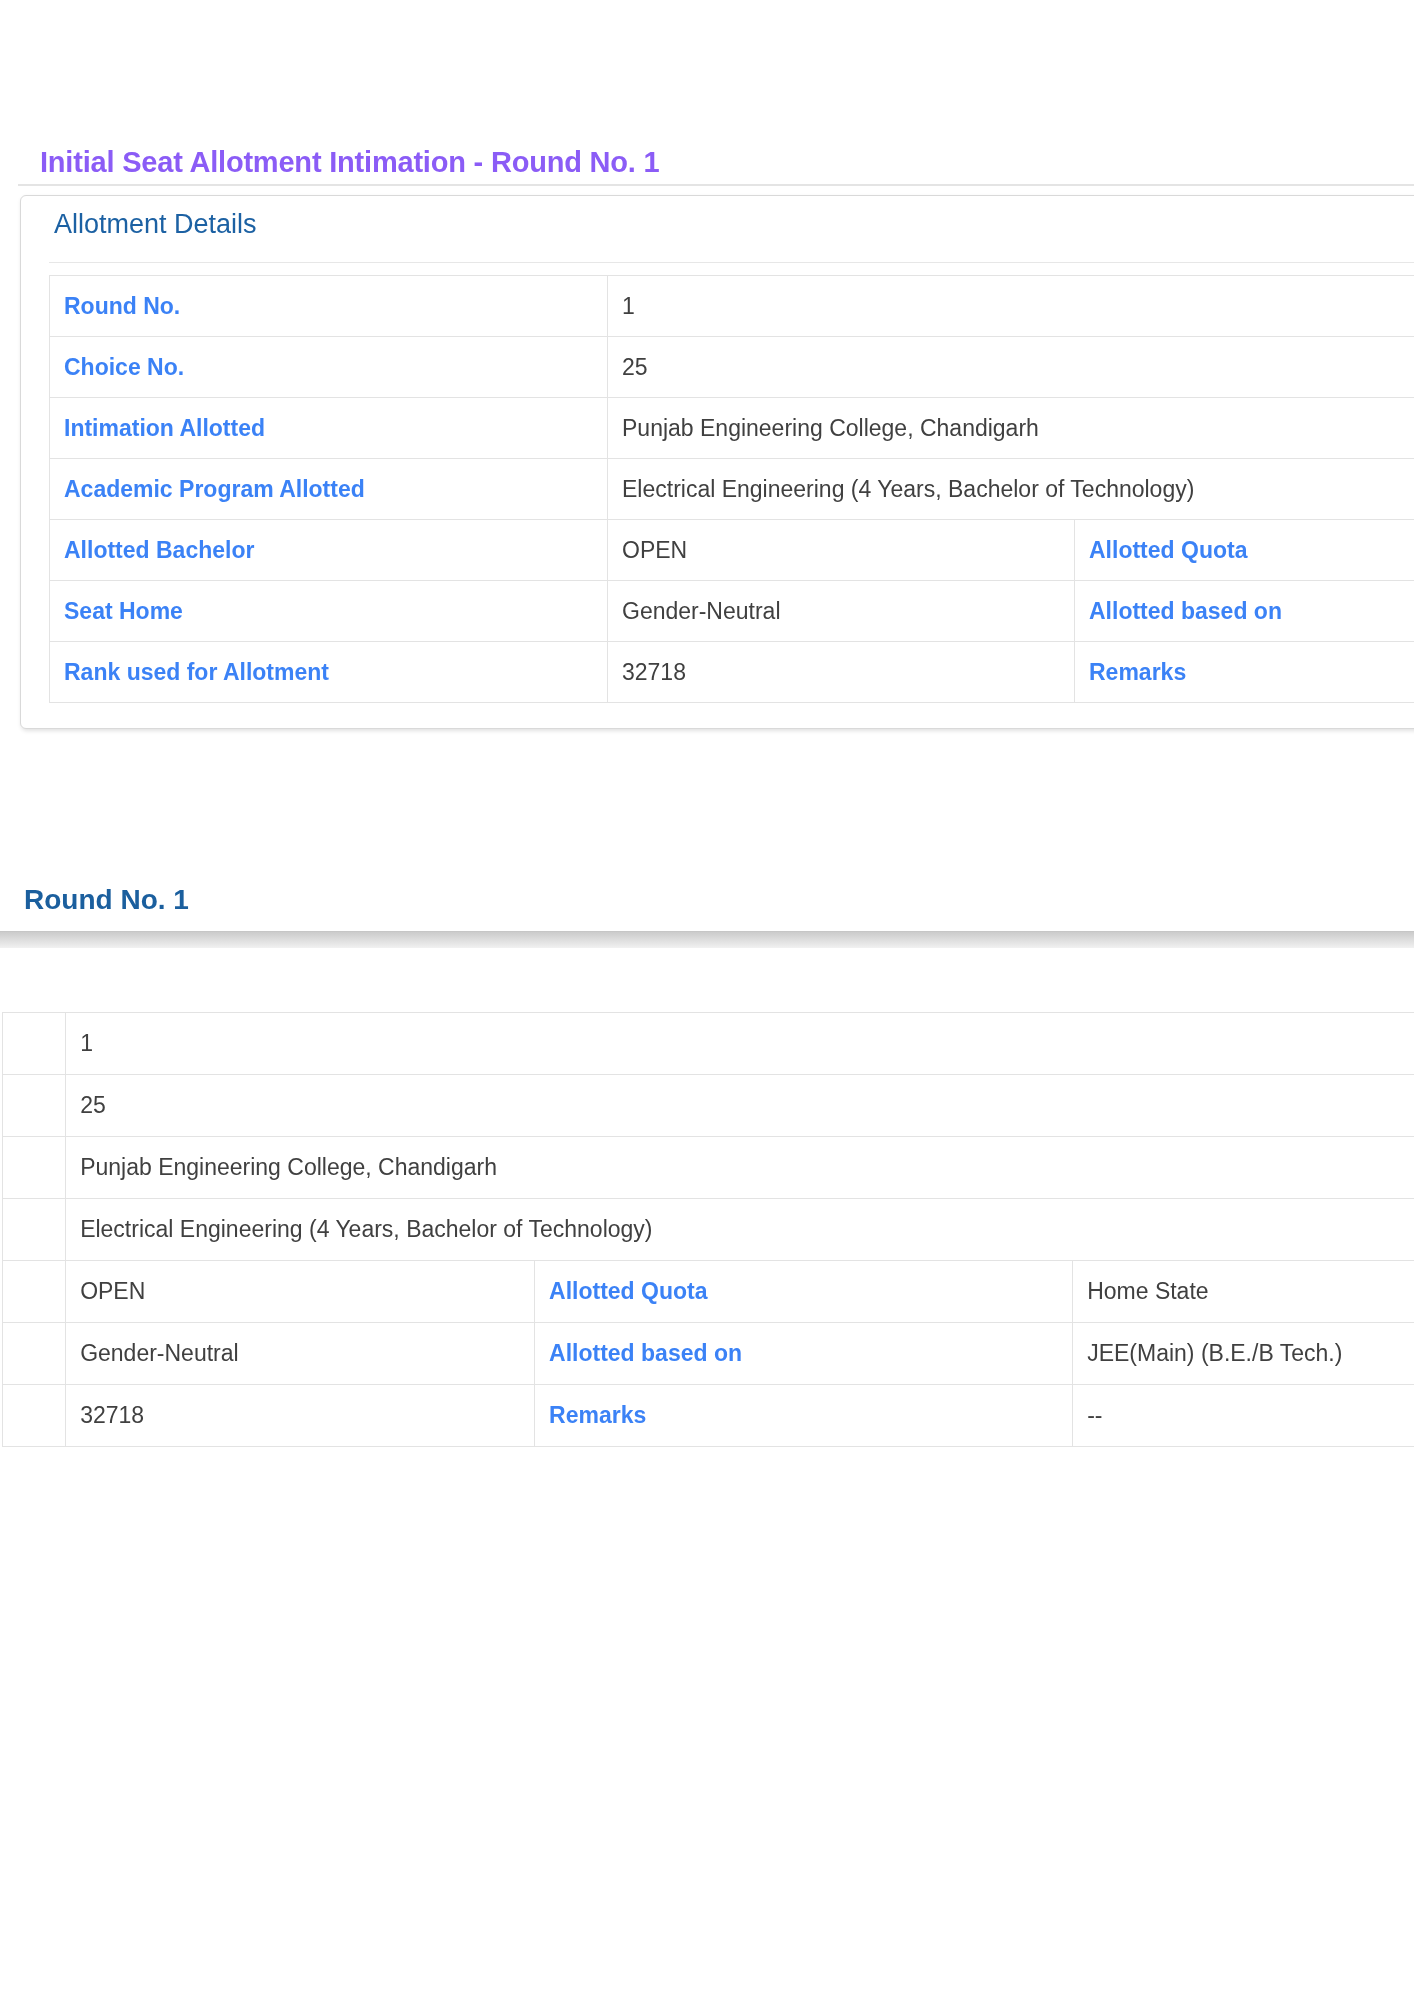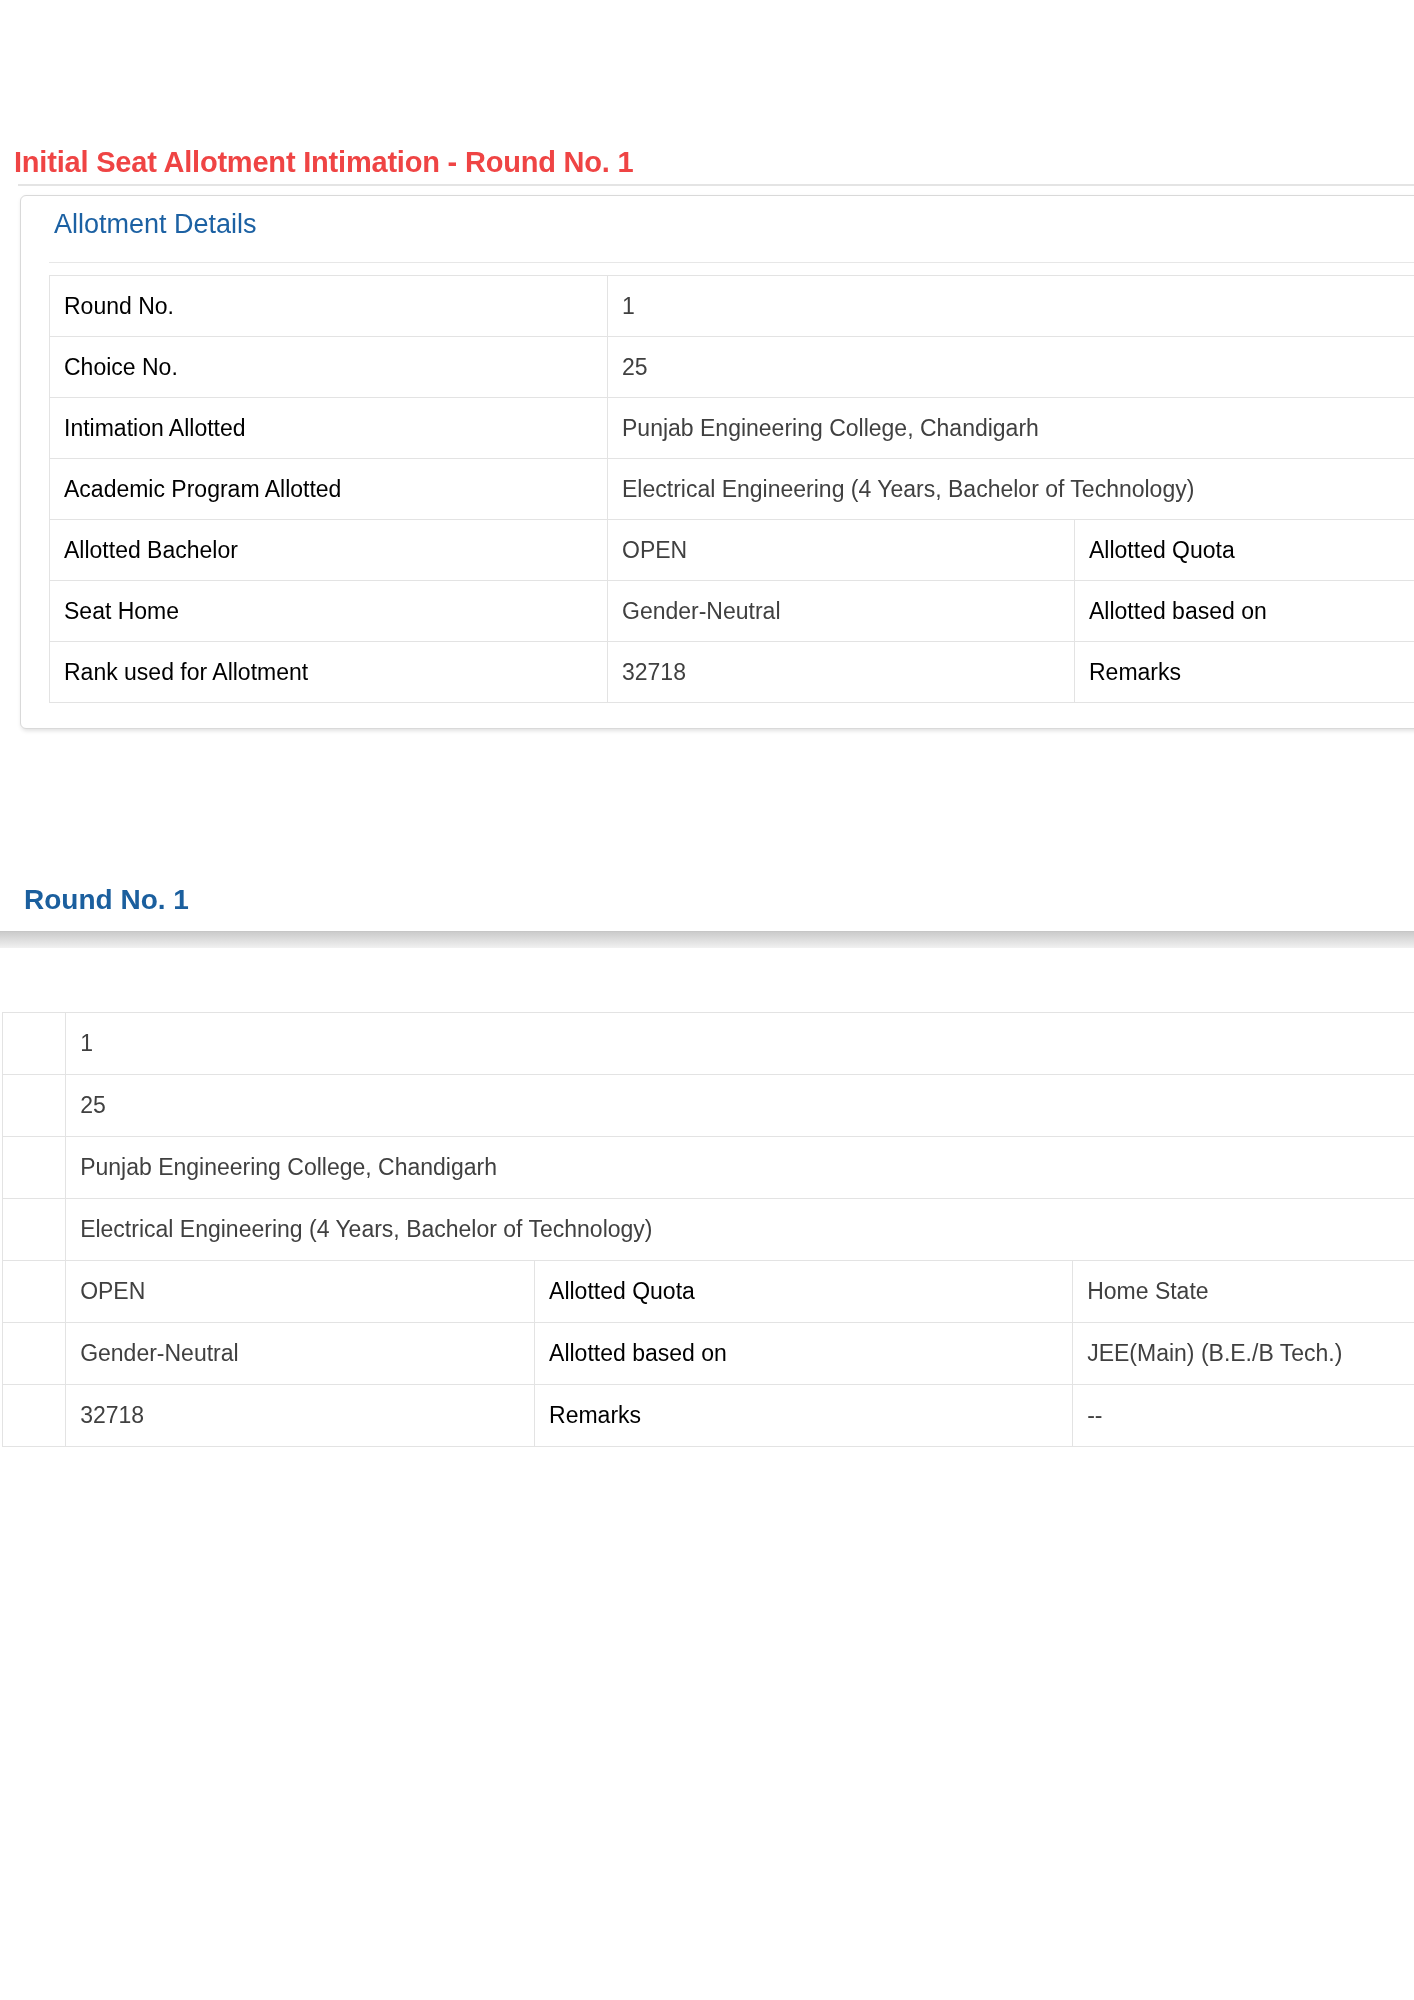--- a/index.html
+++ b/index.html
@@ -4,22 +4,22 @@
 <style>
   html,body{margin:0;padding:0;}
   body{
     width:1414px;height:2000px;position:relative;overflow:hidden;
     background:#ffffff;
     font-family:"Liberation Sans","DejaVu Sans",sans-serif;
     color:#404040;
   }
   
   .page-title{
-    position:absolute;left:14px;top:146px;
-    font-size:29px;font-weight:bold;color:#ef4444;letter-spacing:-0.2px;
+    position:absolute;left:40px;top:146px;
+    font-size:29px;font-weight:bold;color:#8b5cf6;letter-spacing:-0.2px;
     white-space:nowrap;
   }
   .title-rule{
     position:absolute;left:18px;top:184px;width:1396px;height:2px;
     background:#e4e4e4;
   }
   
   .card{
     position:absolute;left:20px;top:195px;width:1420px;height:532px;
     background:#ffffff;border:1px solid #d9d9d9;border-radius:6px;
@@ -34,21 +34,21 @@
     background:#e7e7e7;
   }
   table{border-collapse:collapse;table-layout:fixed;}
   td{
     height:60px;vertical-align:middle;
     border:1px solid #e3e3e3;
     padding:0 0 0 14px;
     font-size:23px;color:#404040;
     white-space:nowrap;overflow:hidden;
   }
-  .lbl{font-weight:normal;color:#000000;}
+  .lbl{font-weight:bold;color:#3b82f6;}
   .tbl-top{
     position:absolute;left:28px;top:79px;width:1492px;
     border:1px solid #d8d8d8;
   }
   
   .round-heading{
     position:absolute;left:8px;top:884px;
     font-size:28px;font-weight:bold;color:#1b5f9e;white-space:nowrap;margin-left:16px;
   }
   .gray-bar{

